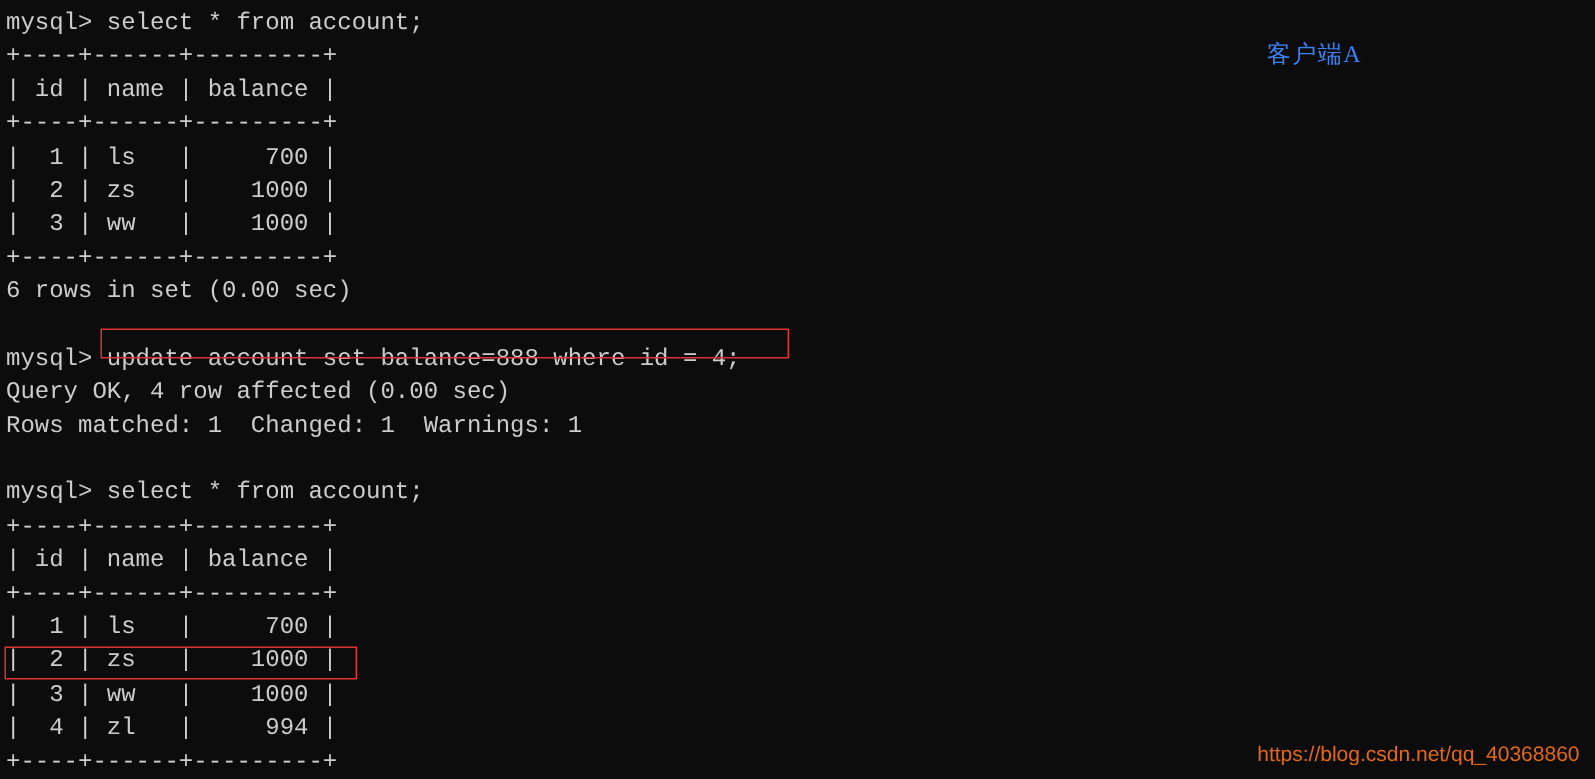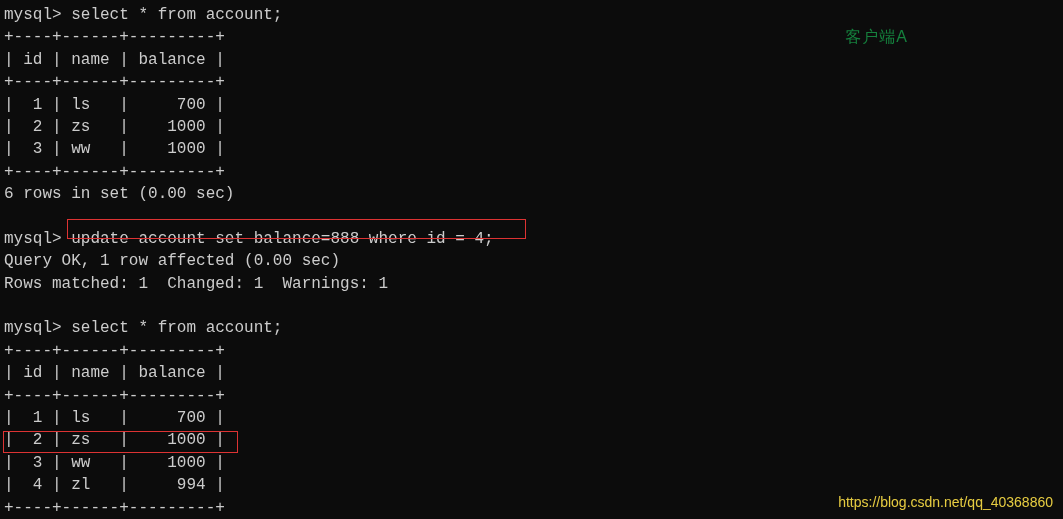--- a/index.html
+++ b/index.html
@@ -18,30 +18,30 @@
       overflow: hidden;
       position: relative;
       padding: 4px 4px;
     }
     .line {
       white-space: pre;
       font-family: inherit;
     }
     .annotation {
       position: absolute;
-      color: #15803d;
-      font-family: Liberation Sans, sans-serif;
+      color: #3b82f6;
+      font-family: Liberation Serif, serif;
       font-size: 16px;
       letter-spacing: 1px;
     }
     .watermark {
       position: absolute;
       right: 10px;
       bottom: 6px;
-      color: #fde047;
+      color: #f97316;
       font-family: sans-serif;
       font-size: 14px;
       opacity: 0.9;
     }
     .redbox {
       position: absolute;
       border: 1px solid #dd3333;
       pointer-events: none;
     }
   </style>
@@ -57,21 +57,21 @@
 <pre class="line">+----+------+---------+</pre>
 <pre class="line">| id | name | balance |</pre>
 <pre class="line">+----+------+---------+</pre>
 <pre class="line">|  1 | ls   |     700 |</pre>
 <pre class="line">|  2 | zs   |    1000 |</pre>
 <pre class="line">|  3 | ww   |    1000 |</pre>
 <pre class="line">+----+------+---------+</pre>
 <pre class="line">6 rows in set (0.00 sec)</pre>
 <pre class="line"> </pre>
 <pre class="line">mysql&gt; update account set balance=888 where id = 4;</pre>
-<pre class="line">Query OK, 1 row affected (0.00 sec)</pre>
+<pre class="line">Query OK, 4 row affected (0.00 sec)</pre>
 <pre class="line">Rows matched: 1  Changed: 1  Warnings: 1</pre>
 <pre class="line"> </pre>
 <pre class="line">mysql&gt; select * from account;</pre>
 <pre class="line">+----+------+---------+</pre>
 <pre class="line">| id | name | balance |</pre>
 <pre class="line">+----+------+---------+</pre>
 <pre class="line">|  1 | ls   |     700 |</pre>
 <pre class="line">|  2 | zs   |    1000 |</pre>
 <pre class="line">|  3 | ww   |    1000 |</pre>
 <pre class="line">|  4 | zl   |     994 |</pre>

